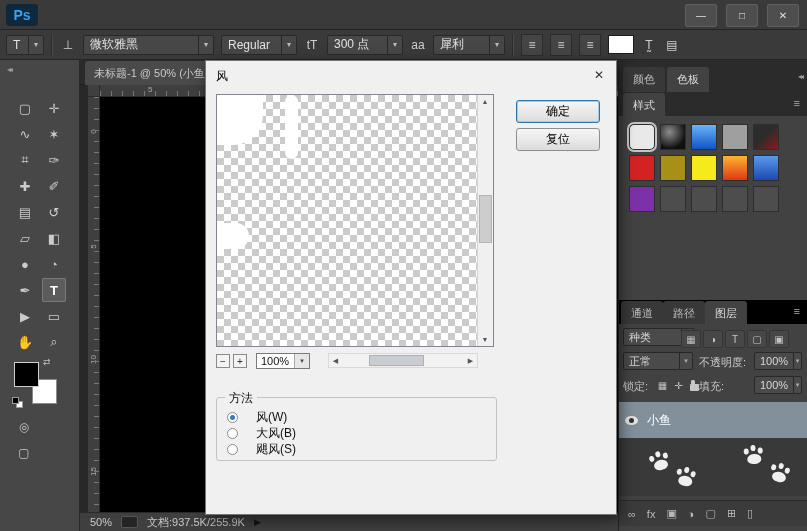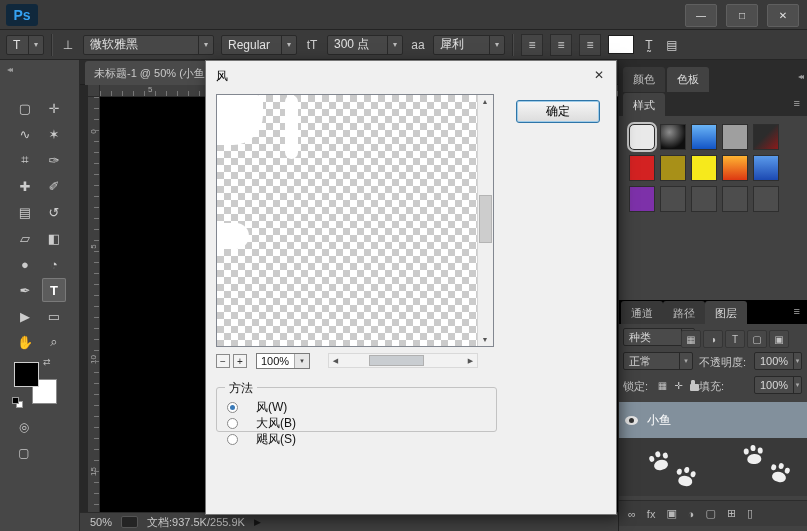--- a/index.html
+++ b/index.html
@@ -131,21 +131,21 @@
   .zval{flex:1;padding-left:4px;font-size:11px;line-height:14px}
   .zarr{width:14px;background:#e6e6e6;border-left:1px solid #aaa;display:flex;align-items:center;justify-content:center;font-size:7px;color:#444}
   .hsb{position:absolute;left:112px;top:0;width:150px;height:15px;background:#f2f2f2;border:1px solid #d9d9d9;box-sizing:border-box}
   .hsb .sb-arrow{position:absolute;top:0;width:13px;height:13px;color:#555;font-size:7px;display:flex;align-items:center;justify-content:center}
   .hsb .left{left:0}.hsb .right{right:0}
   .hsb .thumb{position:absolute;left:40px;top:1px;width:55px;height:11px;background:#c9cdd1;border:1px solid #b0b0b0;box-sizing:border-box}
   .btn{position:absolute;left:310px;width:84px;height:23px;background:linear-gradient(#f6f6f6,#dcdcdc);border:1px solid #8e8e8e;border-radius:3px;display:flex;align-items:center;justify-content:center;font-size:12px;color:#000;box-sizing:border-box}
   .btn.default{border:1px solid #2e75a8;box-shadow:inset 0 0 0 1px #9ecbe8}
   .ok{top:39px}.reset{top:67px}
   .grp{position:absolute;left:10px;width:281px;border:1px solid #c3c3c3;border-radius:3px;background:#f0f0f0;box-sizing:border-box}
-  .grp-method{top:326px;height:45px}.grp-direction{top:398px;height:50px}
+  .grp-method{top:336px;height:64px}.grp-direction{top:398px;height:50px}
   .grp-label{position:absolute;top:-8px;left:8px;background:#f0f0f0;padding:0 4px;color:#111}
   .ropt{position:absolute;left:10px;height:14px;display:flex;align-items:center;gap:18px;color:#111}
   .m0{top:12px}.m1{top:28px}.m2{top:44px}.d0{top:8px}.d1{top:24px}
   .radio{width:11px;height:11px;border:1px solid #8a8a8a;border-radius:50%;background:#fff;position:relative;box-sizing:border-box;flex:0 0 auto}
   .radio[data-checked="true"]::after{content:"";position:absolute;left:2px;top:2px;right:2px;bottom:2px;border-radius:50%;background:#3a7ab8}
 </style>
 </head>
 <body>
 
 <header class="menubar">
@@ -370,20 +370,21 @@
       <span class="zarr">▾</span>
     </div>
     <div class="hsb">
       <span class="sb-arrow left">◀</span>
       <span class="thumb"></span>
       <span class="sb-arrow right">▶</span>
     </div>
   </div>
 
   <div class="btn default ok">确定</div>
+  <div class="btn reset">复位</div>
 
   <div class="grp grp-method">
     <span class="grp-label">方法</span>
     <div class="ropt m0">
       <span class="radio" data-checked="true"></span>
       <span>风(W)</span>
     </div>
     <div class="ropt m1">
       <span class="radio" data-checked="false"></span>
       <span>大风(B)</span>

